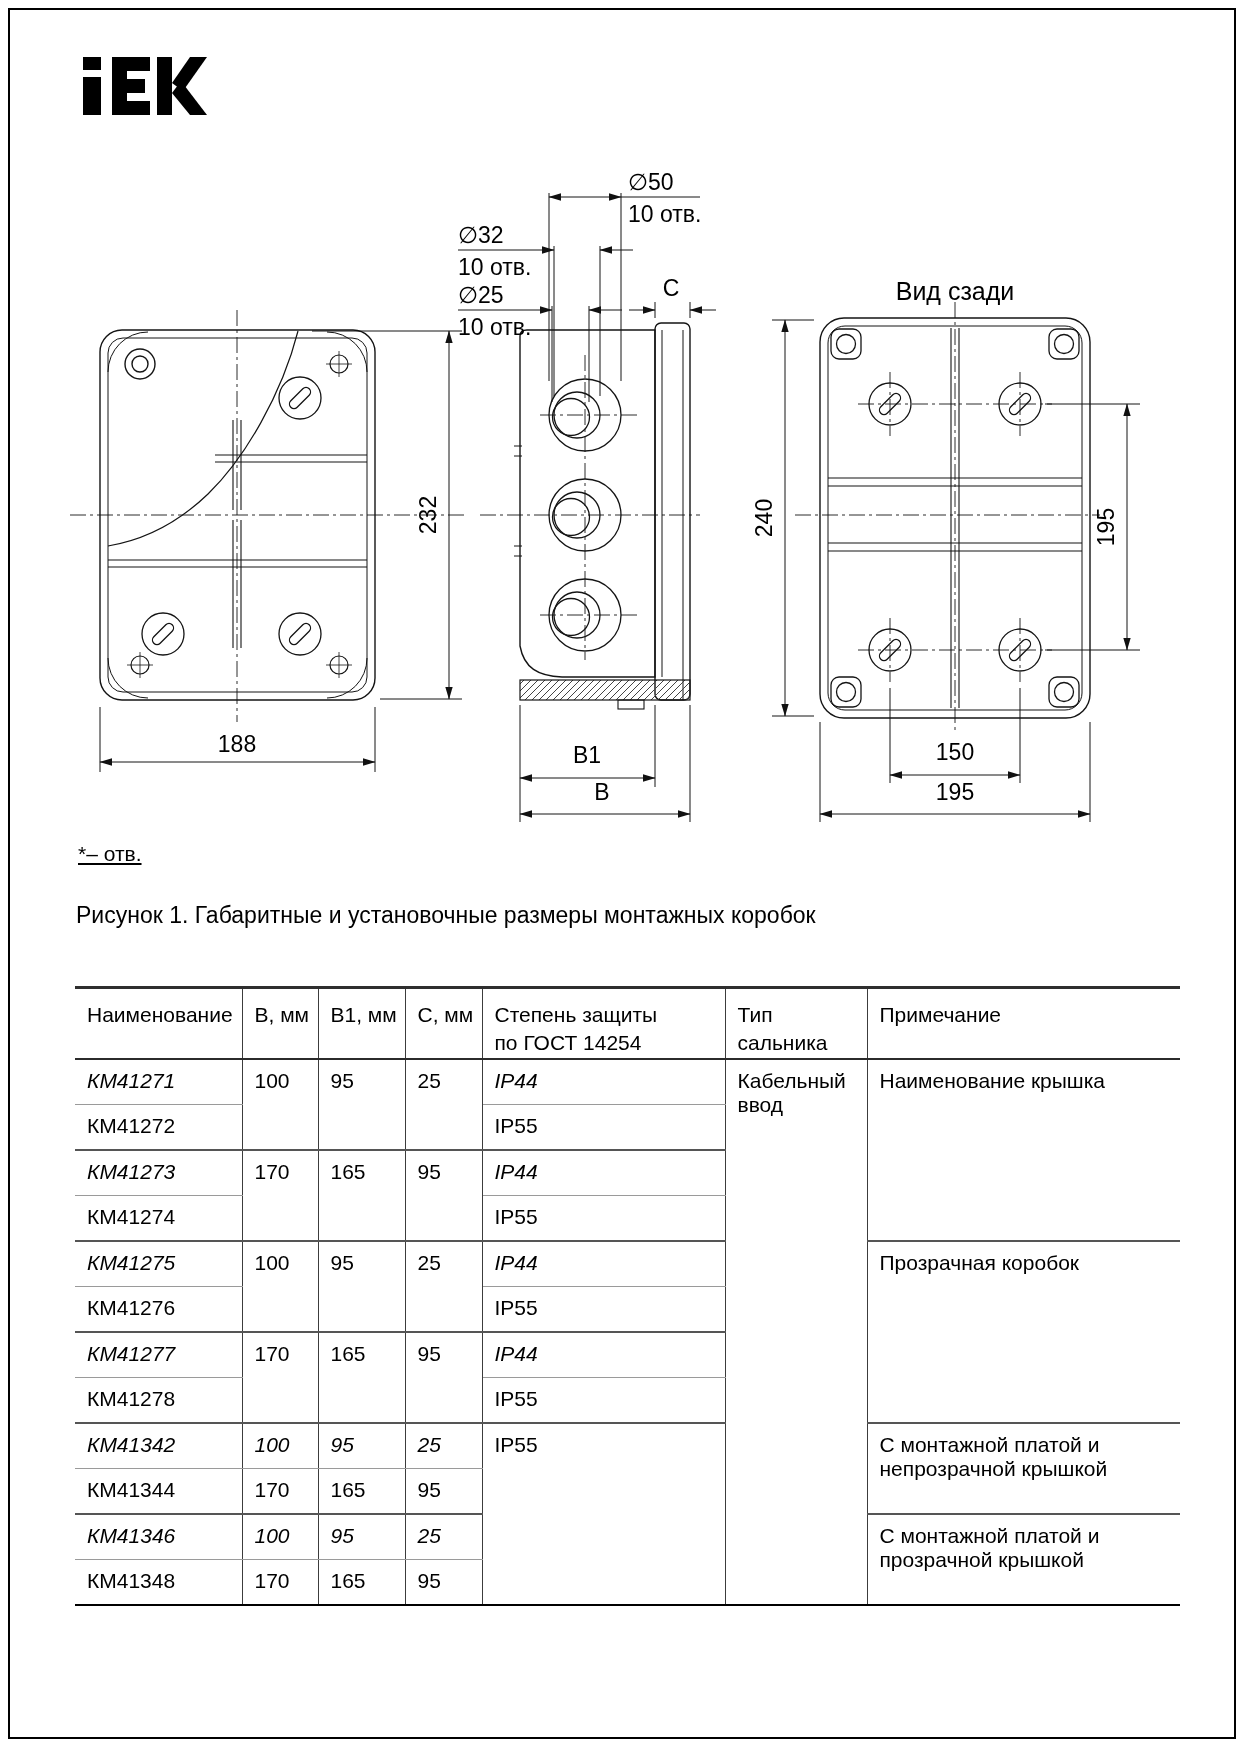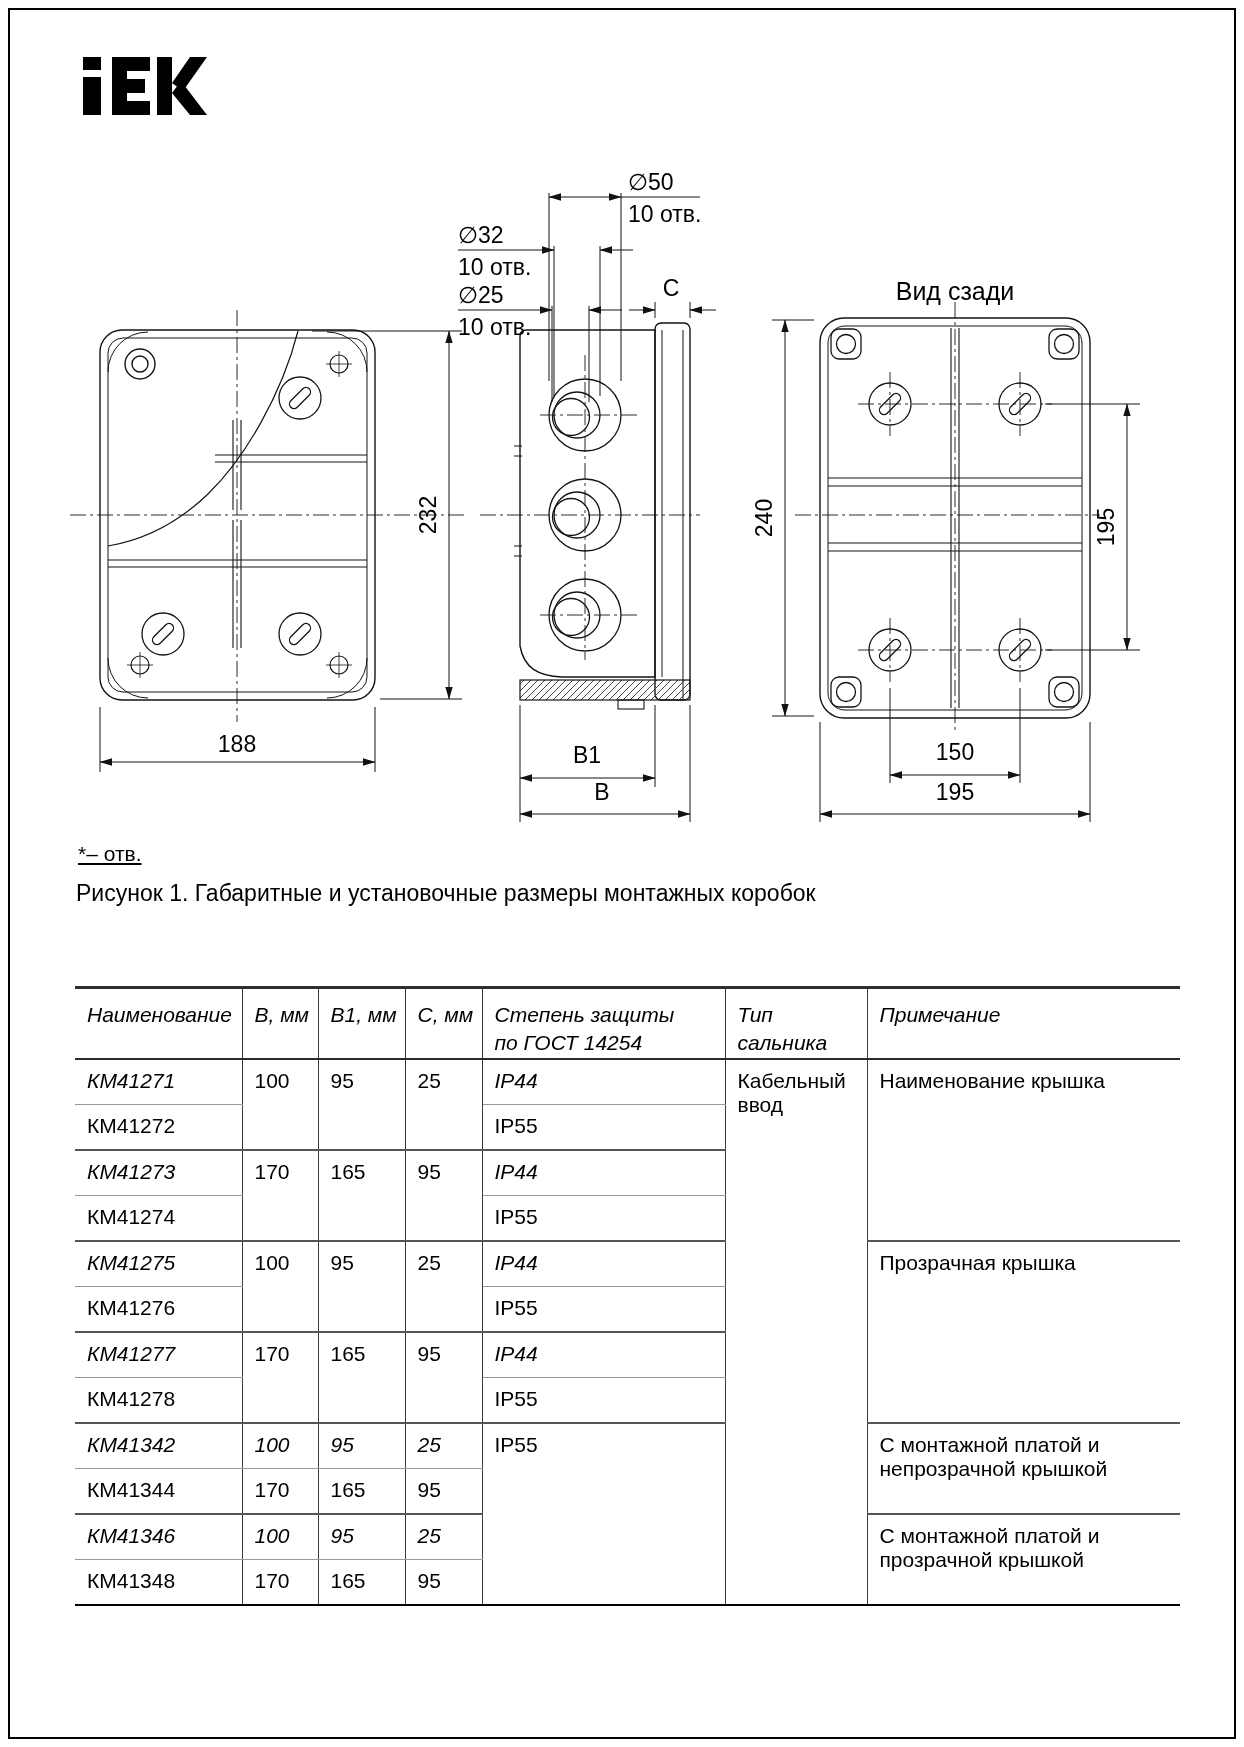--- a/index.html
+++ b/index.html
@@ -2,29 +2,29 @@
 <html><head>
 <meta charset="utf-8">
 <style>
   html,body{margin:0;padding:0;background:#ffffff;}
   #page{position:relative;width:1244px;height:1747px;background:#fff;
         font-family:"Liberation Sans", sans-serif;color:#000;overflow:hidden;}
   #frame{position:absolute;left:8px;top:8px;right:8px;bottom:8px;border:2px solid #000;}
   #logo{position:absolute;left:83px;top:57px;}
   #fig{position:absolute;left:40px;top:130px;}
   #footnote{position:absolute;left:78px;top:842px;font-size:21px;text-decoration:underline;}
-  #caption{position:absolute;left:76px;top:880px;font-size:23px;}
+  #caption{position:absolute;left:76px;top:902px;font-size:23px;}
   #tablewrap{position:absolute;left:75px;top:986px;width:1105px;}
   #tabletitle{font-size:22px;margin:0 0 14px 0;}
   table.spec{border-collapse:collapse;width:1105px;table-layout:fixed;
              border-top:3px solid #2f2f2f;font-size:21px;}
   table.spec th, table.spec td{vertical-align:top;text-align:left;
              padding:9px 6px 0 12px;height:35px;font-weight:normal;}
   table.spec th{border-bottom:2px solid #2b2b2b;border-right:1px solid #3c3c3c;
-             height:55px;padding-top:12px;line-height:1.35;font-style:italic;}
+             height:55px;padding-top:12px;line-height:1.35;}
   table.spec td{border-right:1px solid #3c3c3c;}
   table.spec th.last, table.spec td.last{border-right:none;padding-left:12px;}
   td.thin{border-bottom:1px solid #9a9a9a;font-style:italic;}
   td.med{border-bottom:2px solid #555;}
   td.blk{border-bottom:2px solid #000;}
   .svgtxt{font-family:"Liberation Sans", sans-serif;}
 </style>
 </head>
 <body>
 
@@ -264,21 +264,21 @@
         <tr>
           <td class="med">КМ41274</td>
           <td class="med">IP55</td>
         </tr>
         <tr>
           <td class="thin">КМ41275</td>
           <td class="med" rowspan="2">100</td>
           <td class="med" rowspan="2">95</td>
           <td class="med" rowspan="2">25</td>
           <td class="thin">IP44</td>
-          <td class="med last" rowspan="4">Прозрачная крышка</td>
+          <td class="med last" rowspan="4">Прозрачная коробок</td>
         </tr>
         <tr>
           <td class="med">КМ41276</td>
           <td class="med">IP55</td>
         </tr>
         <tr>
           <td class="thin">КМ41277</td>
           <td class="med" rowspan="2">170</td>
           <td class="med" rowspan="2">165</td>
           <td class="med" rowspan="2">95</td>

